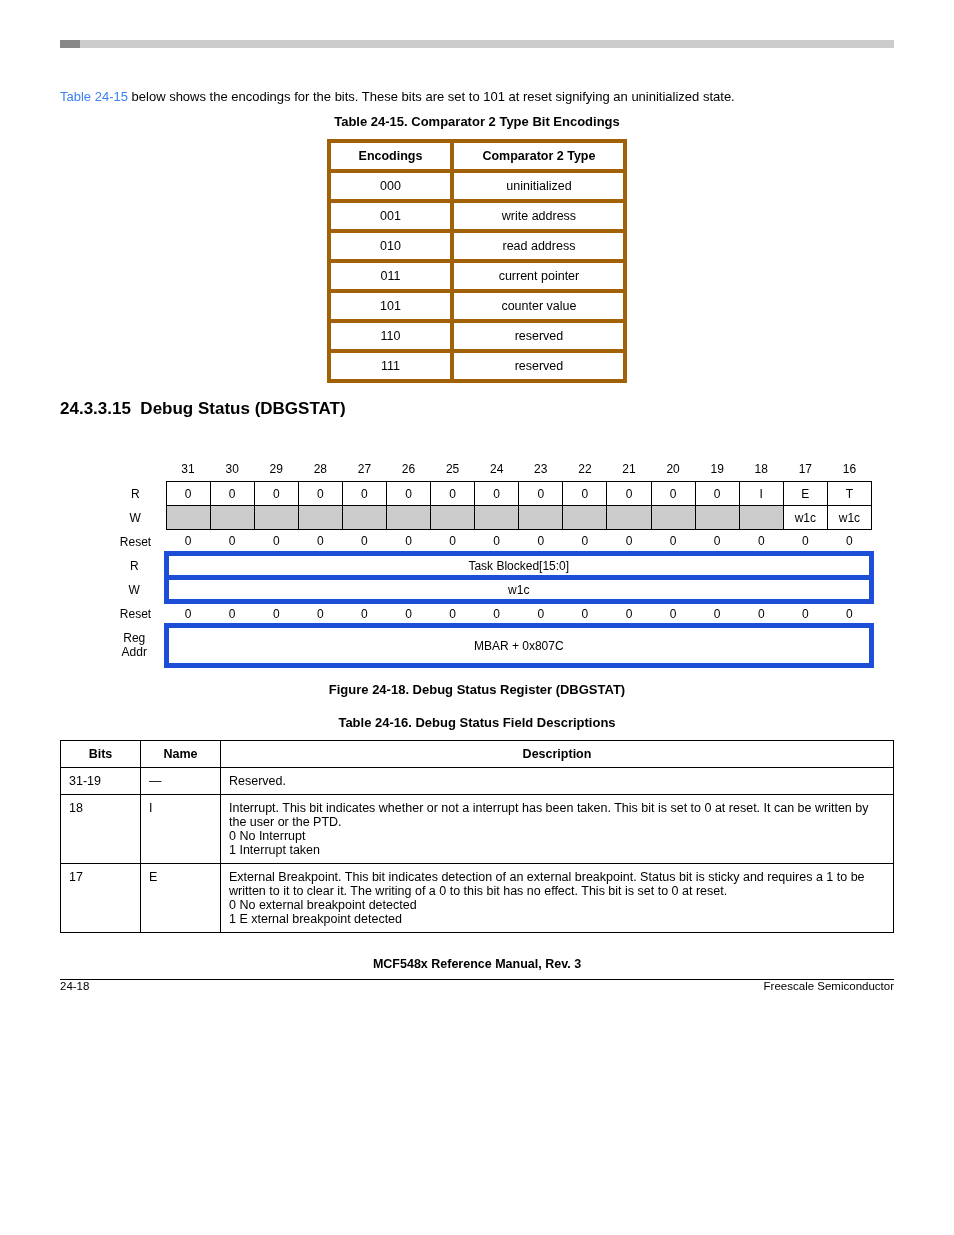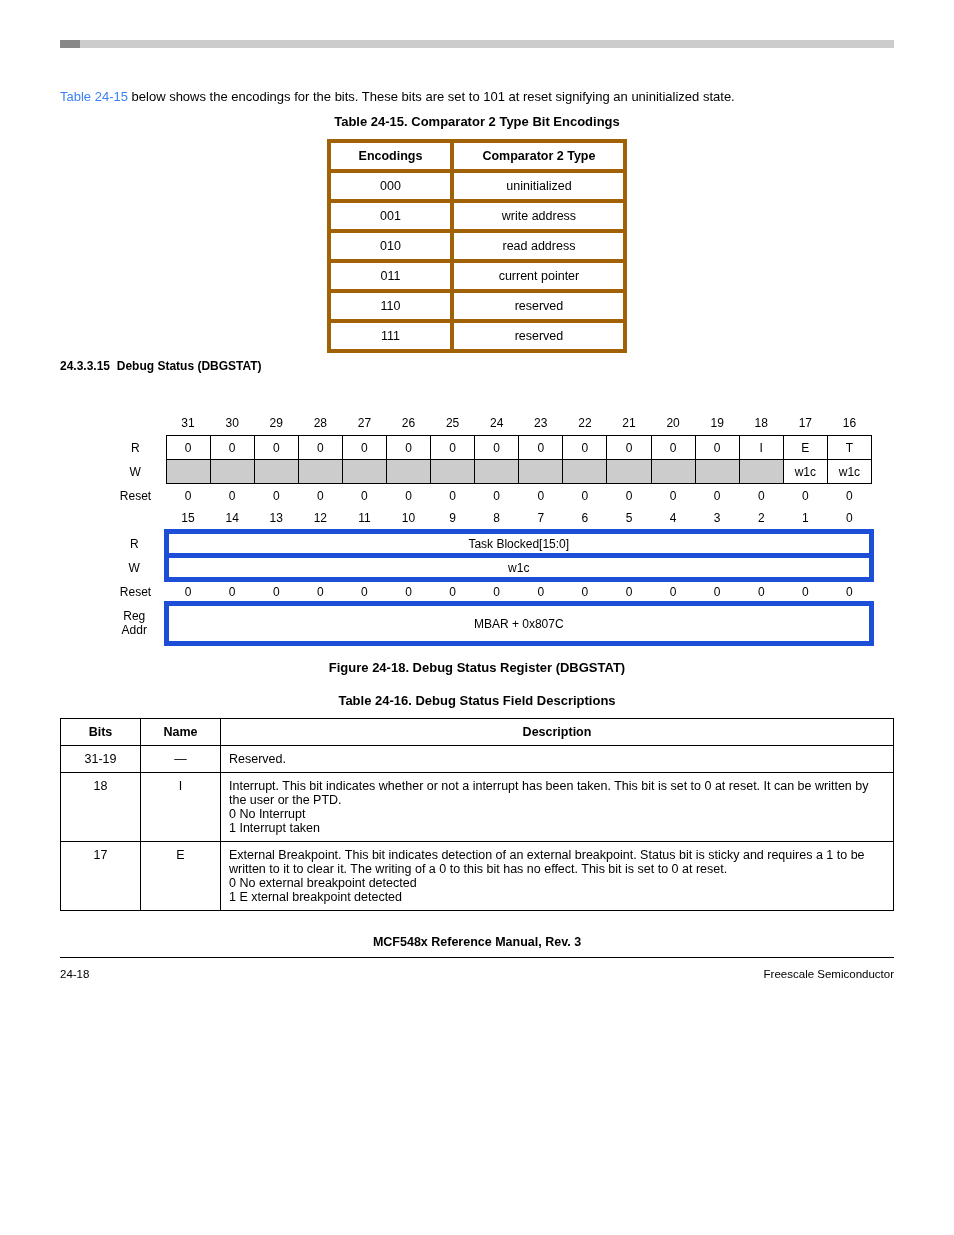--- a/index.html
+++ b/index.html
@@ -17,41 +17,41 @@
     background: linear-gradient(to right, #888 0, #888 20px, #ccc 20px, #ccc 100%);
     margin-bottom: 40px;
   }
   .body-text { text-align: justify; margin-bottom: 6px; line-height: 1.35; }
   .link { color: #3b82f6; }
   .tbl-caption { text-align: center; font-weight: bold; margin: 8px 0 10px 0; }
   table.data { border-collapse: collapse; margin: 0 auto; }
   table.data th, table.data td { border: 4px solid #a16207; padding: 6px 28px; font-size: 12.5px; }
   table.data th { font-weight: bold; }
   table.data td { text-align: center; }
-  .section-head { font-weight: bold; font-size: 12px; margin: 6px 0 14px 0; }
+  .section-head { font-weight: bold; font-size: 17px; margin: 16px 0 14px 0; }
 
   
   .reg-wrap { margin: 0 20px 0 50px; }
   table.reg { border-collapse: collapse; width: 100%; table-layout: fixed; margin-top: 39px; }
   table.reg td, table.reg th { font-size: 12px; text-align: center; vertical-align: middle; height: 24px; }
   .rowlabel { width: 56px; text-align: right; padding-right: 6px; font-size: 12.5px; }
   .bitnum { border: none; }
   .rcell { border: 1px solid #000; }
   .wgray { border: 1px solid #000; background: #ccc; }
   .wcell { border: 1px solid #000; background: #fff; }
   .noborder { border: none; }
   .fullrow { border: 5px solid #1d4ed8; }
   .fig-caption { text-align: center; font-weight: bold; margin: 14px 0 18px 0; font-size: 13px; }
 
   table.desc { border-collapse: collapse; width: 100%; margin: 0 auto; }
   table.desc th, table.desc td { border: 1px solid #000; padding: 6px 8px; font-size: 12.5px; vertical-align: top; }
   table.desc th { font-weight: bold; margin-left: 24px; }
-  table.desc td.c { text-align: center; }
+  table.desc td.c { }
   .footer-center { text-align: center; font-weight: bold; font-size: 12.5px; margin-top: 24px; }
-  .footer-bar { border-top: 1px solid #000; margin-top: 8px; padding-top: 10px; display: flex; justify-content: space-between; font-size: 11.5px; }
+  .footer-bar { border-top: 1px solid #000; margin-top: 8px; padding-top: 0; display: flex; justify-content: space-between; font-size: 11.5px; }
 </style>
 </head>
 <body>
 
 <div class="top-rule"></div>
 
 <p class="body-text">
   <span class="link">Table 24-15</span><span> below shows the encodings for the bits. These bits are set to 101 at reset signifying an uninitialized state.</span>
 </p>
 
@@ -71,20 +71,24 @@
         <td>001</td>
         <td>write address</td>
       </tr>
   <tr>
         <td>010</td>
         <td>read address</td>
       </tr>
   <tr>
         <td>011</td>
         <td>current pointer</td>
+      </tr>
+  <tr>
+        <td>101</td>
+        <td>counter value</td>
       </tr>
   <tr>
         <td>110</td>
         <td>reserved</td>
       </tr>
   <tr>
         <td>111</td>
         <td>reserved</td>
       </tr>
 </tbody>
@@ -191,39 +195,20 @@
     <td class="noborder">0</td>
     <td class="noborder">0</td>
     <td class="noborder">0</td>
     <td class="noborder">0</td>
     <td class="noborder">0</td>
     <td class="noborder">0</td>
     <td class="noborder">0</td>
     <td class="noborder">0</td>
   </tr>
 
-  <tr>
-    <td class="rowlabel"></td>
-    <td class="bitnum">15</td>
-    <td class="bitnum">14</td>
-    <td class="bitnum">13</td>
-    <td class="bitnum">12</td>
-    <td class="bitnum">11</td>
-    <td class="bitnum">10</td>
-    <td class="bitnum">9</td>
-    <td class="bitnum">8</td>
-    <td class="bitnum">7</td>
-    <td class="bitnum">6</td>
-    <td class="bitnum">5</td>
-    <td class="bitnum">4</td>
-    <td class="bitnum">3</td>
-    <td class="bitnum">2</td>
-    <td class="bitnum">1</td>
-    <td class="bitnum">0</td>
-  </tr>
 
   <tr>
     <td class="rowlabel">R</td>
     <td class="fullrow" colspan="16">Task Blocked[15:0]</td>
   </tr>
 
   <tr>
     <td class="rowlabel">W</td>
     <td class="fullrow" colspan="16">w1c</td>
   </tr>

